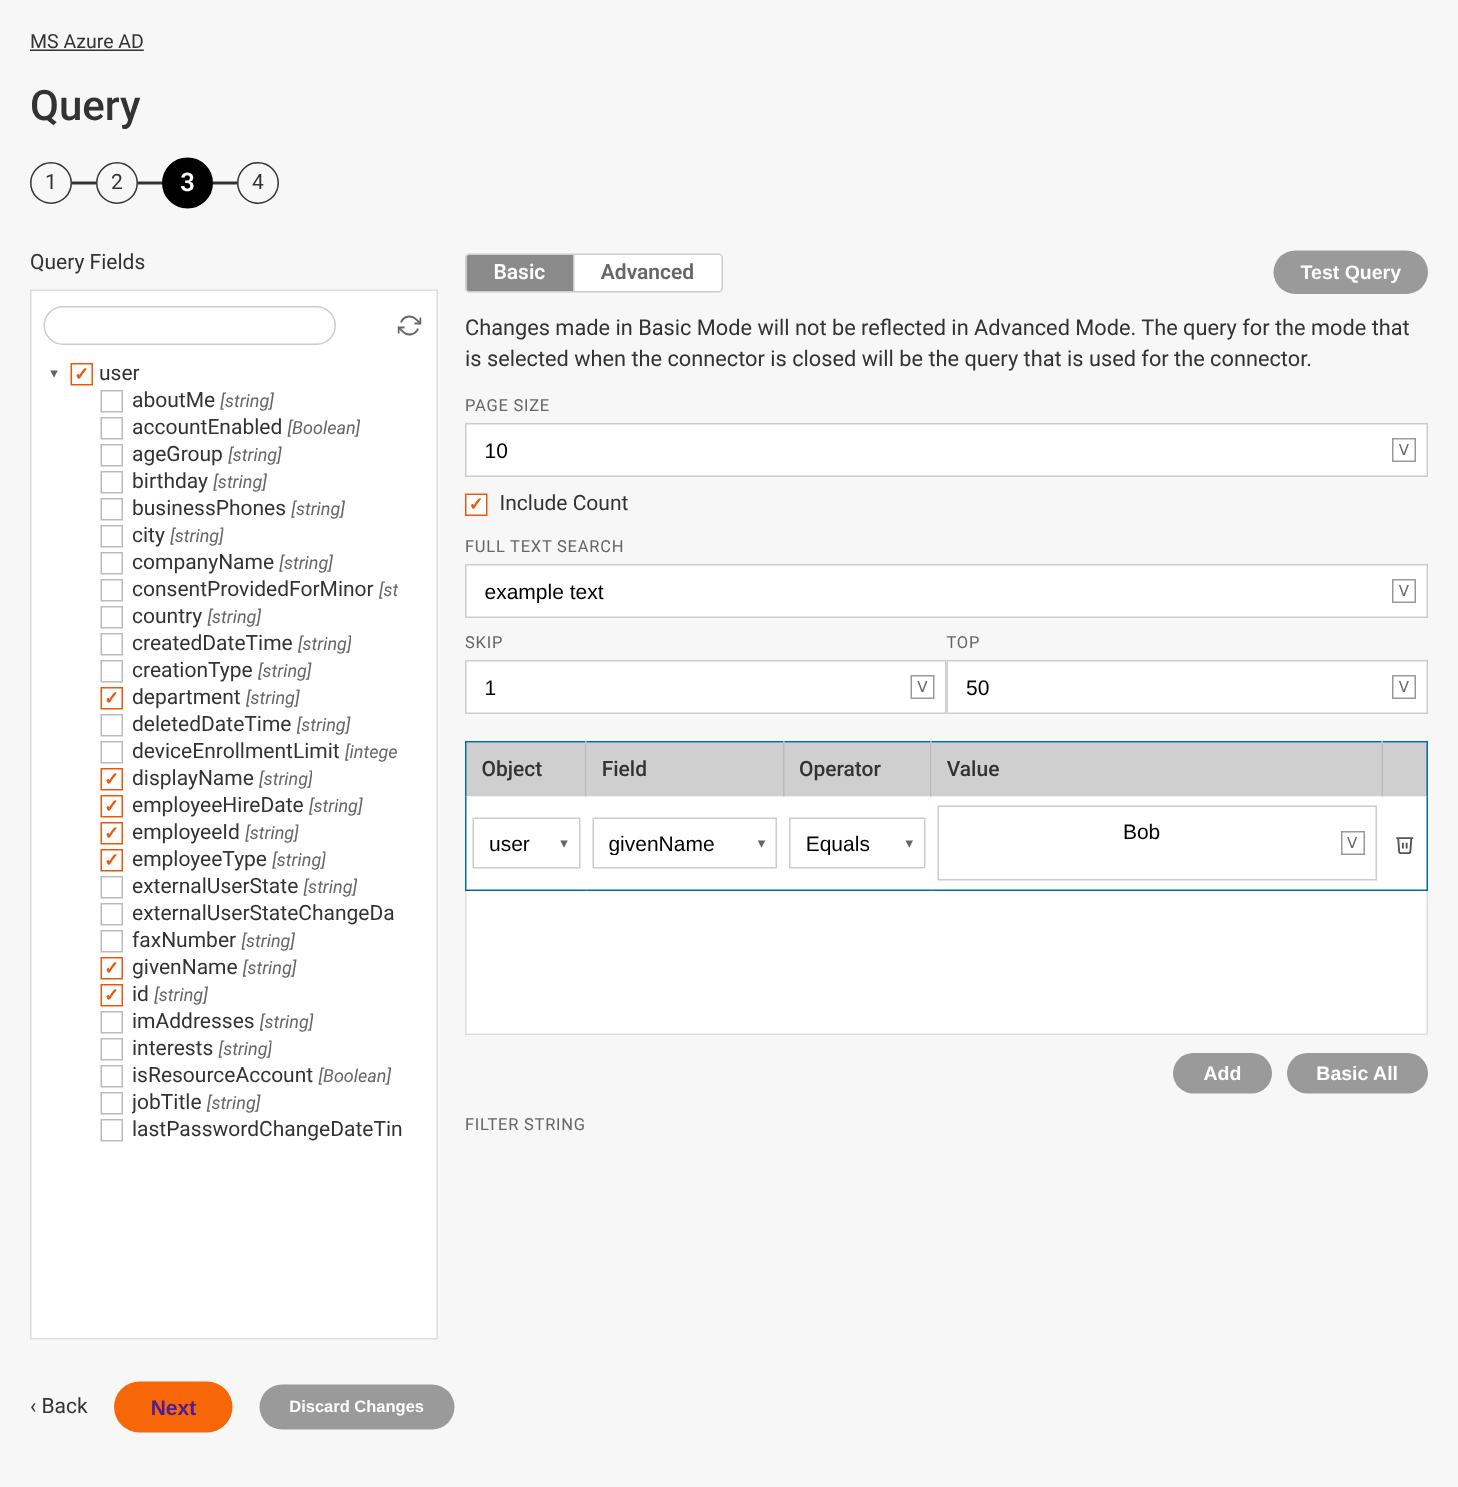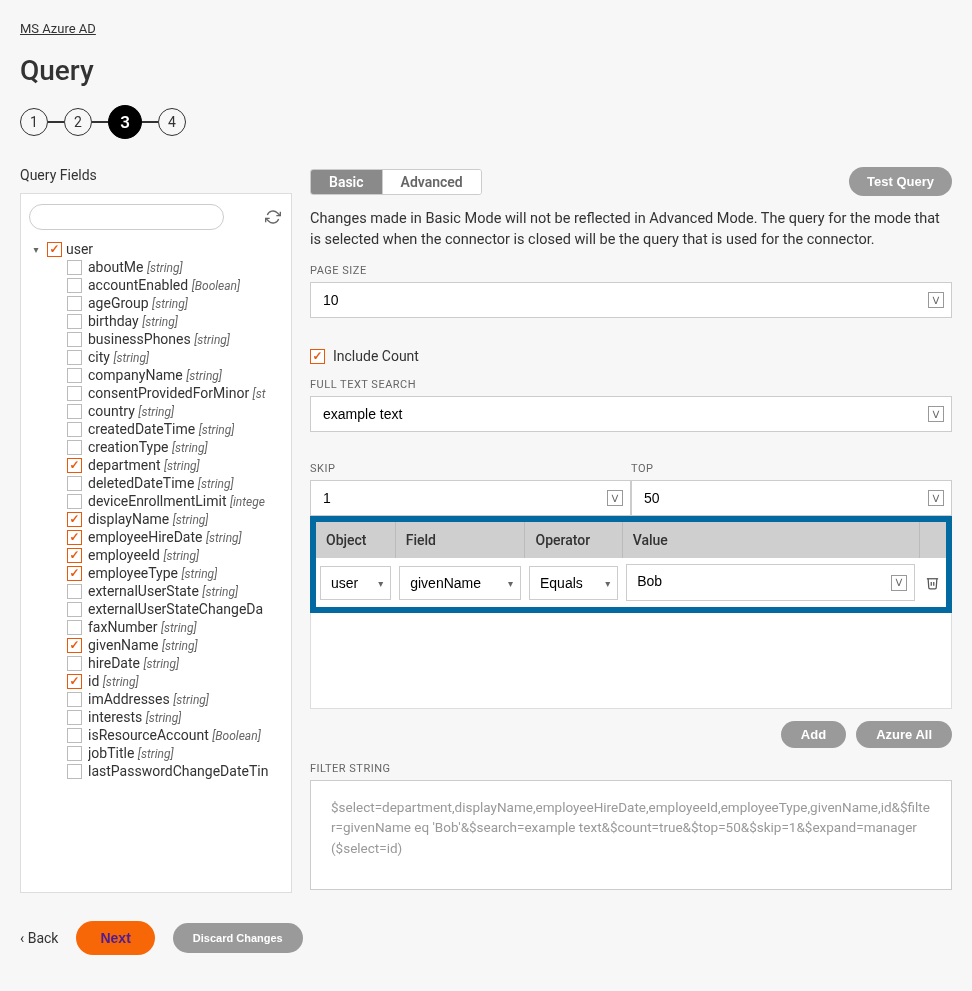--- a/index.html
+++ b/index.html
@@ -32,28 +32,28 @@
 .children .tree-node{gap:6px}
 .right-panel{flex:1;min-width:0}
 .tab-row{display:flex;align-items:center;margin-bottom:12px}
 .tabs{display:flex;border:1px solid #ccc;border-radius:3px;overflow:hidden}
 .tab{padding:4px 18px;font-size:14px;font-weight:600;cursor:pointer;background:#fff;color:#666}
 .tab.active{background:#8a8a8a;color:#fff}
 .tab:not(:last-child){border-right:1px solid #ccc}
 .test-btn{margin-left:auto;background:#9a9a9a;color:#fff;border:none;border-radius:999px;padding:7px 18px;font-size:13px;font-weight:600;cursor:pointer}
 .info-text{font-size:14.5px;line-height:1.45;margin-bottom:14px;color:#333}
 .form-label{font-size:11px;letter-spacing:0.5px;color:#666;margin-bottom:5px;text-transform:uppercase}
-.form-section{margin-bottom:30px}
+.form-section{margin-bottom:10px}
 .input-wrap{position:relative}
 .text-input{width:100%;border:1px solid #ccc;padding:9px 34px 9px 12px;font-size:14px;background:#fff}
 .var-icon{position:absolute;right:8px;top:50%;transform:translateY(-50%);width:16px;height:16px;border:1px solid #999;display:flex;align-items:center;justify-content:center;font-size:10px;color:#666;cursor:pointer}
 .check-row{display:flex;align-items:center;gap:8px;margin-bottom:14px}
-.row-2{display:flex;gap:0;}
+.row-2{display:flex;gap:0;margin-bottom:18px}
 .row-2>div{flex:1}
-.filter-table{width:100%;border-collapse:collapse;border:6px solid #0369a1}
+.filter-table{width:100%;border-collapse:collapse;border:1px solid #0369a1}
 .filter-table th{background:#cfcfcf;text-align:left;padding:10px 10px;font-size:14px;font-weight:500;border-right:1px solid #bbb}
 .filter-table th:last-child{border-right:none;width:30px}
 .filter-table td{padding:6px 4px;background:#fff;vertical-align:middle}
 .sel{width:100%;border:1px solid #ccc;padding:8px 10px;font-size:14px;appearance:none;background:#fff}
 .sel-wrap{position:relative}
 .sel-caret{position:absolute;right:8px;top:50%;transform:translateY(-50%);font-size:10px;pointer-events:none;color:#666}
 .del-btn{cursor:pointer;display:flex;align-items:center;justify-content:center;color:#555}
 .filter-body{background:#fff;border:1px solid #ddd;border-top:none;height:96px}
 .btn-row{display:flex;justify-content:flex-end;gap:10px;margin-top:12px;margin-bottom:14px}
 .pill-btn{border:none;border-radius:999px;padding:6px 20px;font-size:13px;font-weight:600;cursor:pointer;background:#9a9a9a;color:#fff}
@@ -191,24 +191,20 @@
             </div>
             <div class="tree-node">
               <span class="cbx"></span>
               <span class="node-label">faxNumber <span class="type">[string]</span></span>
             </div>
             <div class="tree-node">
               <span class="cbx checked"></span>
               <span class="node-label">givenName <span class="type">[string]</span></span>
             </div>
             <div class="tree-node">
-              <span class="cbx"></span>
-              <span class="node-label">hireDate <span class="type">[string]</span></span>
-            </div>
-            <div class="tree-node">
               <span class="cbx checked"></span>
               <span class="node-label">id <span class="type">[string]</span></span>
             </div>
             <div class="tree-node">
               <span class="cbx"></span>
               <span class="node-label">imAddresses <span class="type">[string]</span></span>
             </div>
             <div class="tree-node">
               <span class="cbx"></span>
               <span class="node-label">interests <span class="type">[string]</span></span>
@@ -293,43 +289,42 @@
           <td>
               <div class="sel-wrap"><select class="sel"><option>user</option></select><span class="sel-caret">▾</span></div>
             </td>
           <td>
               <div class="sel-wrap"><select class="sel"><option>givenName</option></select><span class="sel-caret">▾</span></div>
             </td>
           <td>
               <div class="sel-wrap"><select class="sel"><option>Equals</option></select><span class="sel-caret">▾</span></div>
             </td>
           <td>
-              <div class="input-wrap"><input class="text-input" style="padding: 8px 30px 11px 10px;" value="Bob"><span class="var-icon">Ⅴ</span></div>
+              <div class="input-wrap"><input class="text-input" style="padding: 8px 30px 24px 10px; text-align: center;" value="Bob"><span class="var-icon">Ⅴ</span></div>
             </td>
           <td>
               <div class="del-btn">
                 <svg width="15" height="15" viewBox="0 0 24 24" fill="none" stroke="currentColor" stroke-width="2">
                   <polyline points="3 6 5 6 21 6"></polyline>
                   <path d="M19 6l-1 14a2 2 0 0 1-2 2H8a2 2 0 0 1-2-2L5 6"></path>
                   <path d="M10 11v6M14 11v6"></path>
                 </svg>
               </div>
             </td>
         </tr>
       </tbody>
     </table>
     <div class="filter-body"></div>
 
     <div class="btn-row">
       <button class="pill-btn">Add</button>
-      <button class="pill-btn">Azure All</button>
+      <button class="pill-btn">Basic All</button>
     </div>
 
     <div class="form-label">FILTER STRING</div>
-    <div class="filter-string">$select=department,displayName,employeeHireDate,employeeId,employeeType,givenName,id&amp;$filter=givenName eq 'Bob'&amp;$search=example text&amp;$count=true&amp;$top=50&amp;$skip=1&amp;$expand=manager($select=id)</div>
   </div>
 </div>
 
 <div class="footer">
   <span class="back-link">‹ <span>Back</span></span>
   <button class="next-btn">Next</button>
   <button class="discard-btn">Discard Changes</button>
 </div>
 
 

